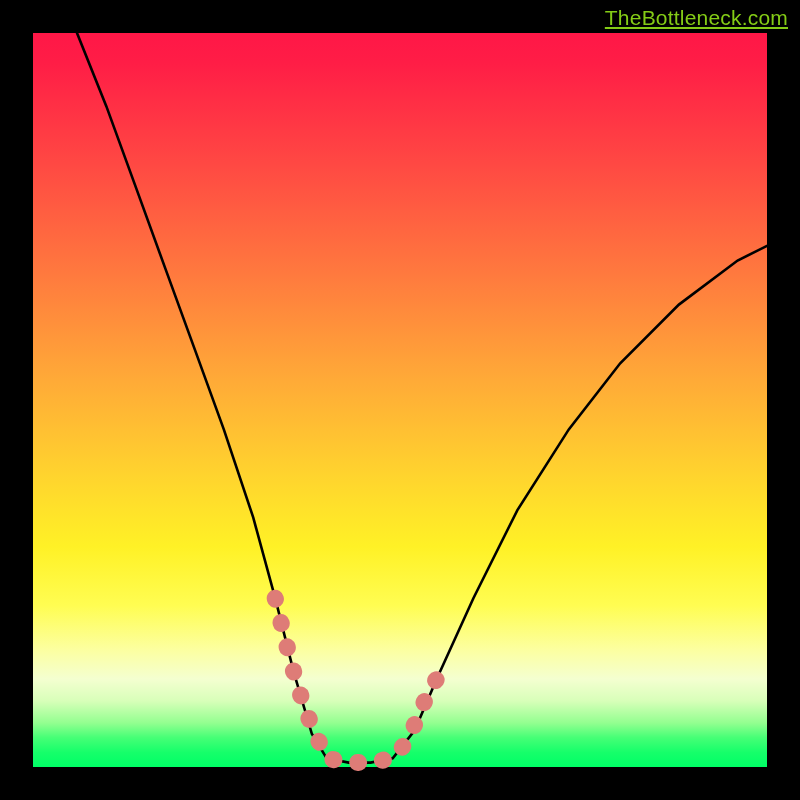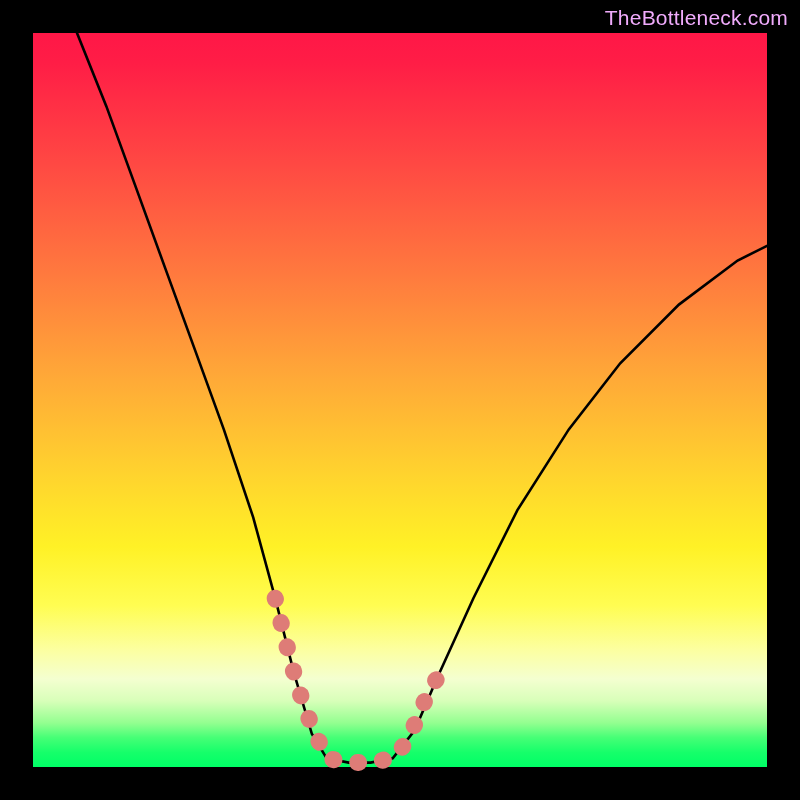--- a/index.html
+++ b/index.html
@@ -42,25 +42,26 @@
       #93ff90 94%,
       #46ff76 96%,
       #16ff6a 98%,
       #00ff66 100%
     );
   }
   .watermark {
     position: absolute;
     top: 6px;
     right: 12px;
-    color: #f0abfc;
+    color: #84cc16;
     font-size: 21px;
     font-weight: 400;
     letter-spacing: 0.2px;
     user-select: none;
+    text-decoration: underline;
   }
   svg.curve {
     position: absolute;
     left: 0;
     top: 0;
     width: 734px;
     height: 734px;
     overflow: visible;
   }
 </style>

